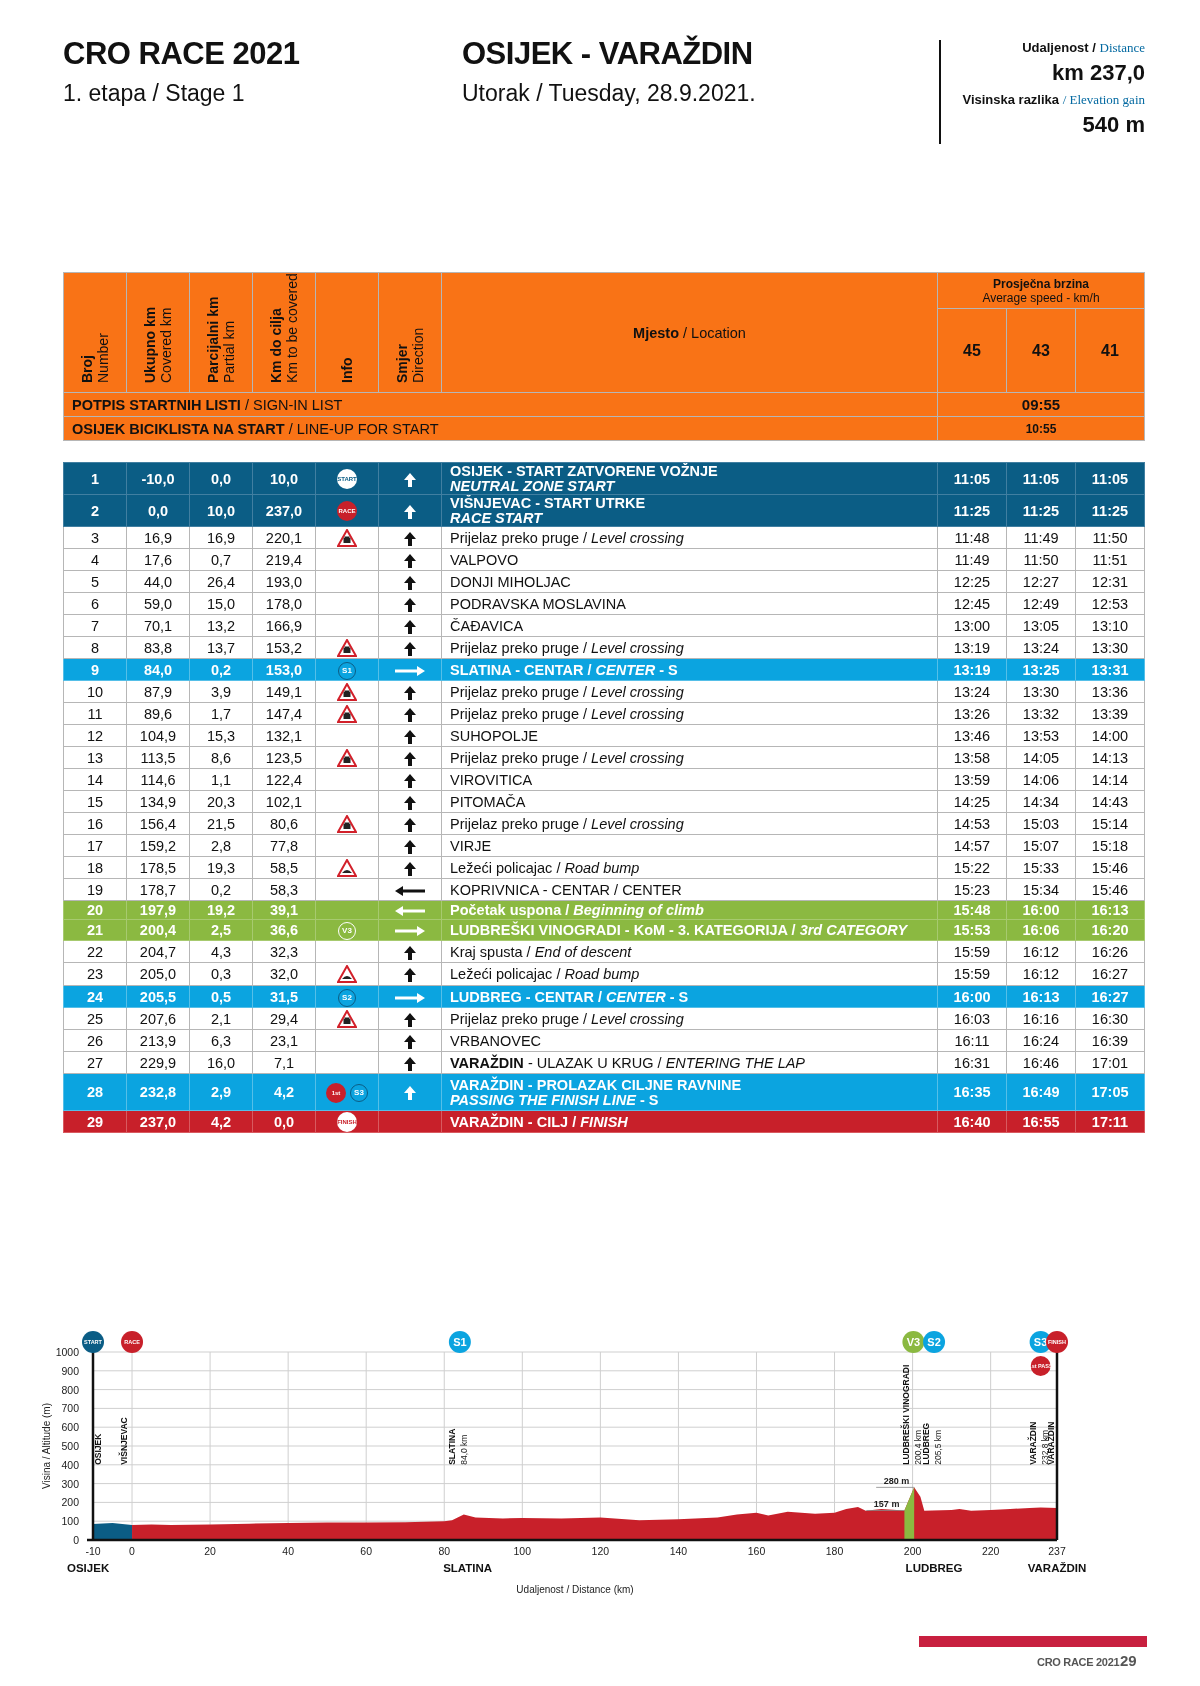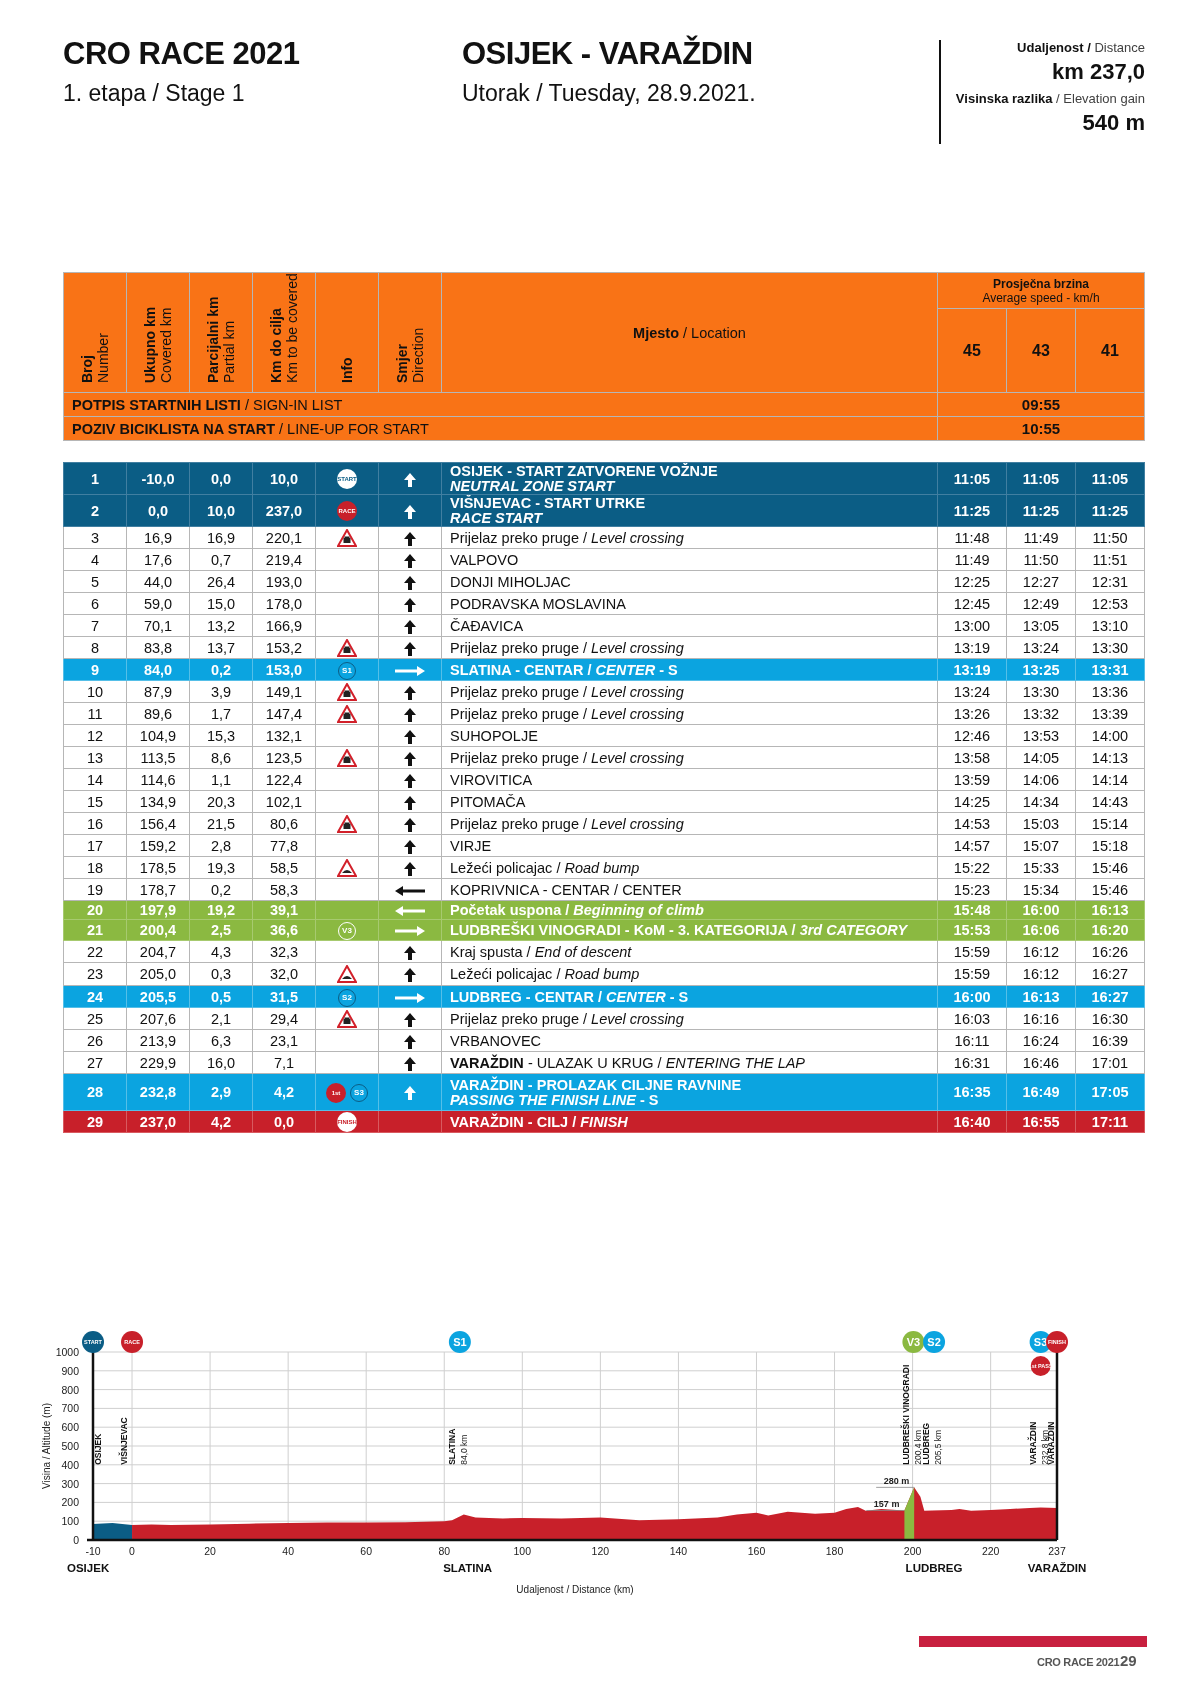--- a/index.html
+++ b/index.html
@@ -4,21 +4,21 @@
 <style>
   * { box-sizing: border-box; margin: 0; padding: 0; }
   body { width: 1200px; height: 1686px; background: #fff; font-family: "Liberation Sans", "DejaVu Sans", sans-serif; color: #111; position: relative; overflow: hidden; }
   .hdr-left { position: absolute; left: 63px; top: 36px; }
   .hdr-mid { position: absolute; left: 462px; top: 36px; }
   .hdr-title { font-size: 31px; font-weight: 900; letter-spacing: -0.5px; }
   .hdr-sub { font-size: 23px; margin-top: 8px; font-weight: 300; }
   .hdr-right { position: absolute; left: 939px; top: 40px; width: 206px; height: 104px; border-left: 2px solid #111; text-align: right; }
   .hr-lbl { font-size: 13px; margin-top: 0px; }
   .hr-lbl b { font-weight: 700; }
-  .hr-lbl span { color: #404040; }
+  .hr-lbl span { color: #0369a1; font-family: Liberation Serif, serif; }
   .hr-val { font-size: 22px; font-weight: 900; margin: 4px 0 6px; }
 
   table.t { position: absolute; left: 63px; border-collapse: collapse; table-layout: fixed; font-size: 14.5px; }
   table.t td { border: 1px solid #b6b6b6; text-align: center; padding: 0; overflow: hidden; white-space: nowrap; }
   .thead { top: 272px; }
   .thead td { background: #f97316; border-color: #a4b1cc; }
   .vert { writing-mode: vertical-rl; transform: rotate(180deg); text-align: left; font-size: 14px; line-height: 16px; padding: 6px 0; display: inline-block; height: 116px; }
   .vert b { font-weight: 700; }
   .vert span { font-weight: 300; }
   .body { top: 462px; }
@@ -83,22 +83,22 @@
   <tr style="height:84px">
     <td style="font-weight:700;font-size:16px">45</td>
     <td style="font-weight:700;font-size:16px">43</td>
     <td style="font-weight:700;font-size:16px">41</td>
   </tr>
   <tr style="height:24px">
     <td colspan="7" class="loc"><b>POTPIS STARTNIH LISTI</b> <span style="font-weight:300">/ SIGN-IN LIST</span></td>
     <td colspan="3" style="font-weight:700;font-size:15px">09:55</td>
   </tr>
   <tr style="height:24px">
-    <td colspan="7" class="loc"><b>POZIV BICIKLISTA NA START</b> <span style="font-weight:300">/ LINE-UP FOR START</span></td>
-    <td colspan="3" style="font-weight:700;font-size:15px">10:55</td>
+    <td colspan="7" class="loc"><b>OSIJEK BICIKLISTA NA START</b> <span style="font-weight:300">/ LINE-UP FOR START</span></td>
+    <td colspan="3" style="font-weight:700;font-size:12px">10:55</td>
   </tr>
 </tbody>
   </table>
 
 <table class="t body">
   <colgroup>
     <col style="width:63px">
       <col style="width:63px">
       <col style="width:63px">
       <col style="width:63px">
@@ -283,21 +283,21 @@
       <tr style="height: 22px;">
         <td>12</td>
         <td>104,9</td>
         <td>15,3</td>
         <td>132,1</td>
         <td></td>
         <td><svg class="ico" width="12" height="14" viewBox="0 0 12 14">
             <path d="M6 0 L12 7 H8 V14 H4 V7 H0 Z" fill="#111"></path>
           </svg></td>
         <td class="loc" style="line-height:16px"><span>SUHOPOLJE</span></td>
-        <td>12:46</td>
+        <td>13:46</td>
         <td>13:53</td>
         <td>14:00</td>
       </tr>
       <tr style="height: 22px;">
         <td>13</td>
         <td>113,5</td>
         <td>8,6</td>
         <td>123,5</td>
         <td><svg class="ico" width="20" height="18" viewBox="0 0 20 18">
             <path d="M10 1 L19 17 H1 Z" fill="#fff" stroke="#d2202a" stroke-width="2"></path>

